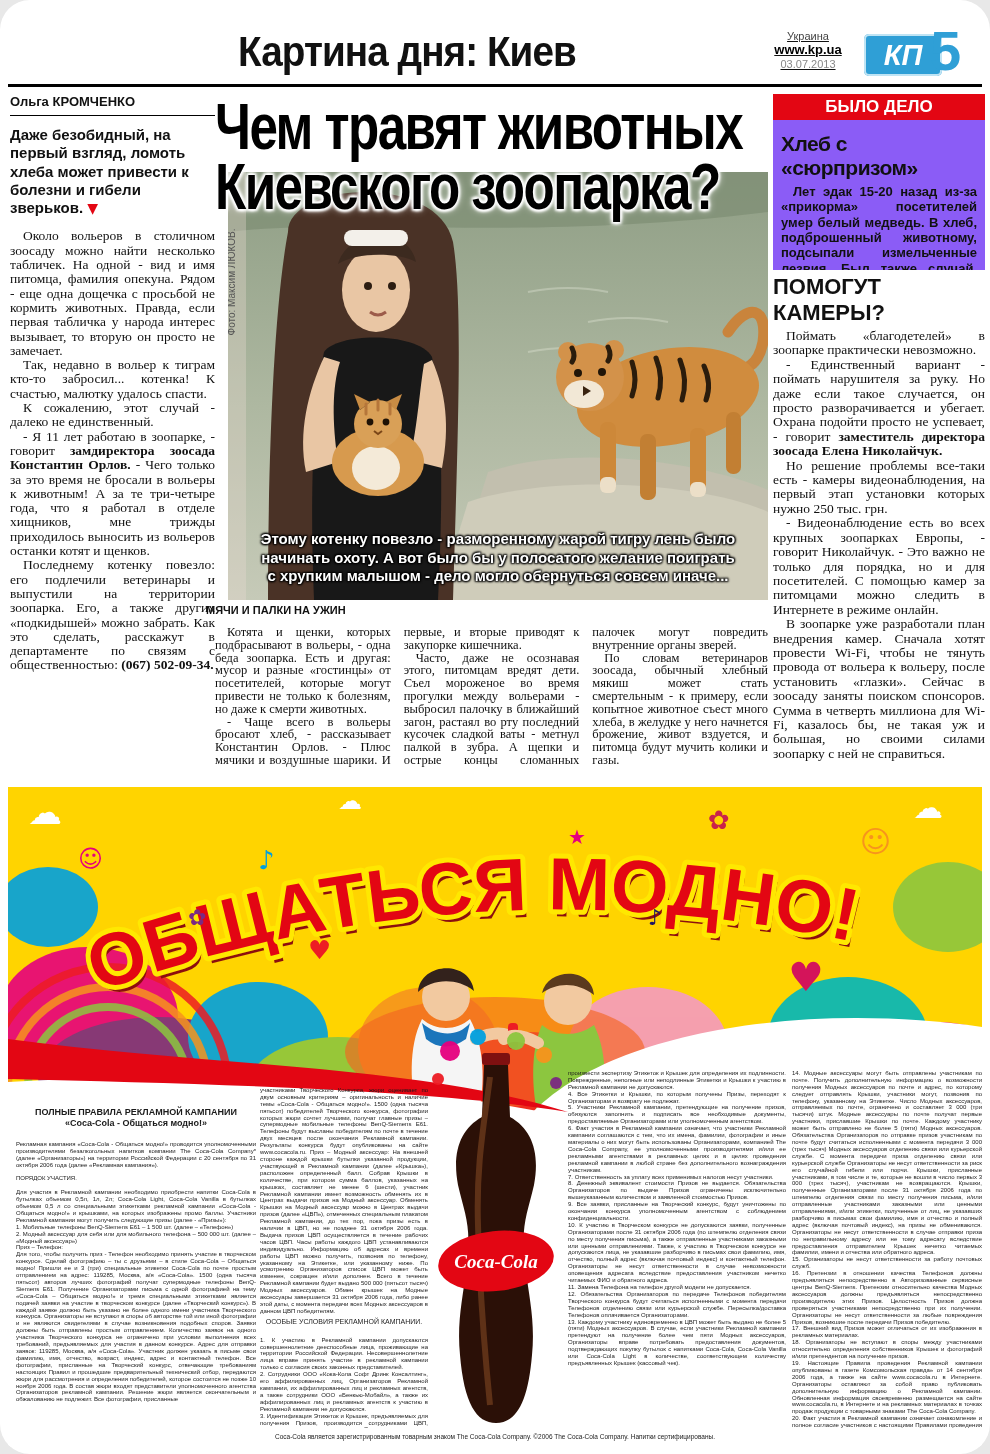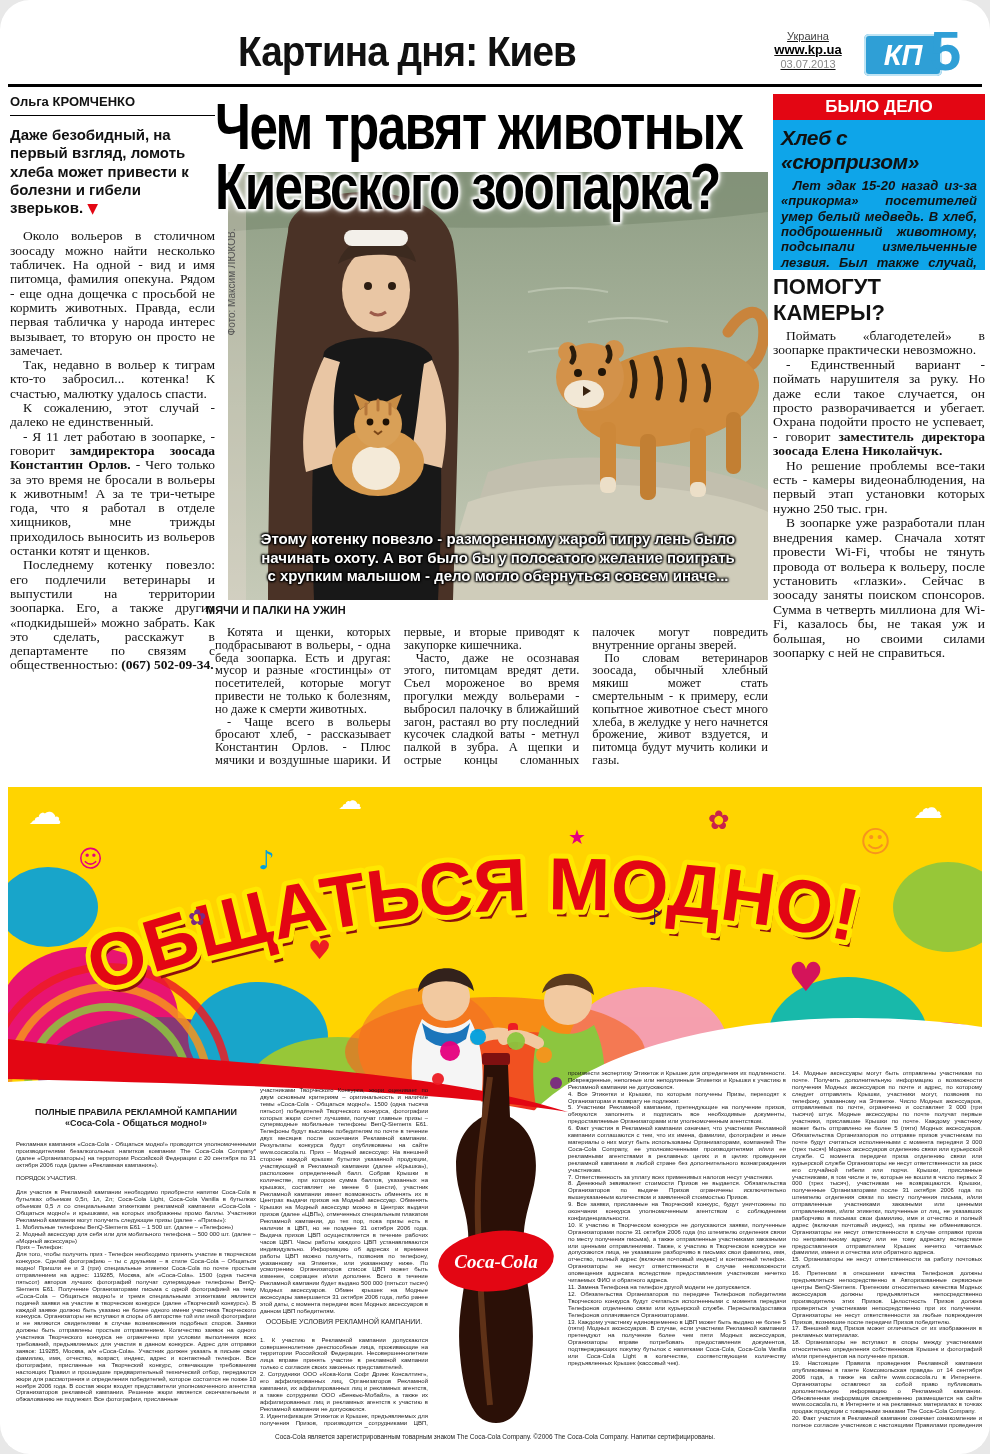--- a/index.html
+++ b/index.html
@@ -41,21 +41,21 @@
   .photo-credit{position:absolute;left:-2px;top:110px;transform:rotate(-90deg) translateX(-50%);transform-origin:left top;
                 font-family:"Liberation Sans",sans-serif;font-size:10px;color:#555;white-space:nowrap;}
   .caption{position:absolute;left:6%;bottom:14px;width:88%;text-align:center;color:#fff;
            font-family:"Liberation Sans",sans-serif;font-weight:bold;font-size:15px;line-height:1.25;
            text-shadow:1px 1px 2px #000,-1px -1px 2px #000,1px -1px 2px #000,-1px 1px 2px #000;}
 
   
   .sb-banner{position:absolute;left:773px;top:94px;width:212px;height:26px;background:#e30613;color:#fff;
              font-family:"Liberation Sans",sans-serif;font-weight:bold;font-size:17px;display:flex;
              align-items:center;justify-content:center;}
-  .sb-box{position:absolute;left:773px;top:120px;width:212px;height:150px;background:#0ea5e9;padding:6px 8px;overflow:hidden;font-style:italic;}
+  .sb-box{position:absolute;left:773px;top:120px;width:212px;height:150px;background:#8b5cf6;padding:12px 8px;overflow:hidden;}
   .sb-box h3{margin:0 0 4px 0;font-family:"Liberation Sans",sans-serif;font-size:21px;letter-spacing:-.5px;}
   .sb-box p{margin:0;font-family:"Liberation Sans",sans-serif;font-weight:bold;font-size:13px;line-height:1.18;
             text-align:justify;text-indent:12px;}
   .sb-cam{position:absolute;left:773px;top:274px;width:212px;height:508px;overflow:hidden;}
   .sb-cam h3{margin:0 0 3px 0;font-family:"Liberation Sans",sans-serif;font-size:22px;}
   .sb-cam p{margin:0;font-size:13.5px;line-height:14.4px;text-align:justify;text-indent:13px;}
 
   
   .balls-title{position:absolute;left:206px;top:604px;font-family:"Liberation Sans",sans-serif;
                font-weight:bold;font-size:11px;}
@@ -195,20 +195,21 @@
   <div class="sb-banner" data-name="sidebar-banner">БЫЛО ДЕЛО</div>
   <div class="sb-box" data-name="sidebar-story-box">
     <h3 data-name="sidebar-story-title">Хлеб с «сюрпризом»</h3>
     <p data-name="sidebar-story-text">Лет эдак 15-20 назад из-за «прикорма» посетителей умер белый медведь. В хлеб, подброшенный животному, подсыпали измельченные лезвия. Был также случай, когда, проглотив мячик для игры в бильярд, слег бегемот.</p>
   </div>
   <div class="sb-cam" data-name="sidebar-cameras-section">
     <h3 data-name="cameras-title">ПОМОГУТ КАМЕРЫ?</h3>
     <p data-name="paragraph">Поймать «благодетелей» в зоопарке практически невозможно.</p>
     <p data-name="paragraph"><span>- Единственный вариант - поймать нарушителя за руку. Но даже если такое случается, он просто разворачивается и убегает. Охрана подойти просто не успевает, - говорит </span><b>заместитель директора зоосада Елена Николайчук.</b></p>
     <p data-name="paragraph">Но решение проблемы все-таки есть - камеры видеонаблюдения, на первый этап установки которых нужно 250 тыс. грн.</p>
+    <p data-name="paragraph">- Видеонаблюдение есть во всех крупных зоопарках Европы, - говорит Николайчук. - Это важно не только для порядка, но и для посетителей. С помощью камер за питомцами можно следить в Интернете в режиме онлайн.</p>
     <p data-name="paragraph">В зоопарке уже разработали план внедрения камер. Сначала хотят провести Wi-Fi, чтобы не тянуть провода от вольера к вольеру, после установить «глазки». Сейчас в зоосаду заняты поиском спонсоров. Сумма в четверть миллиона для Wi-Fi, казалось бы, не такая уж и большая, но своими силами зоопарку с ней не справиться.</p>
   </div>
 
   <div class="balls-title" data-name="subsection-title">МЯЧИ И ПАЛКИ НА УЖИН</div>
   <div class="balls" data-name="subsection-columns">
     <p data-name="paragraph">Котята и щенки, которых подбрасывают в вольеры, - одна беда зоопарка. Есть и другая: мусор и разные «гостинцы» от посетителей, которые могут привести не только к болезням, но даже к смерти животных.</p>
     <p data-name="paragraph">- Чаще всего в вольеры бросают хлеб, - рассказывает Константин Орлов. - Плюс мячики и воздушные шарики. И первые, и вторые приводят к закупорке кишечника.</p>
     <p data-name="paragraph">Часто, даже не осознавая этого, питомцам вредят дети. Съел мороженое во время прогулки между вольерами - выбросил палочку в ближайший загон, растаял во рту последний кусочек сладкой ваты - метнул палкой в зубра. А щепки и острые концы сломанных палочек могут повредить внутренние органы зверей.</p>
     <p data-name="paragraph">По словам ветеринаров зоосада, обычный хлебный мякиш может стать смертельным - к примеру, если копытное животное съест много хлеба, в желудке у него начнется брожение, живот вздуется, и питомца будут мучить колики и газы.</p>
   </div>

